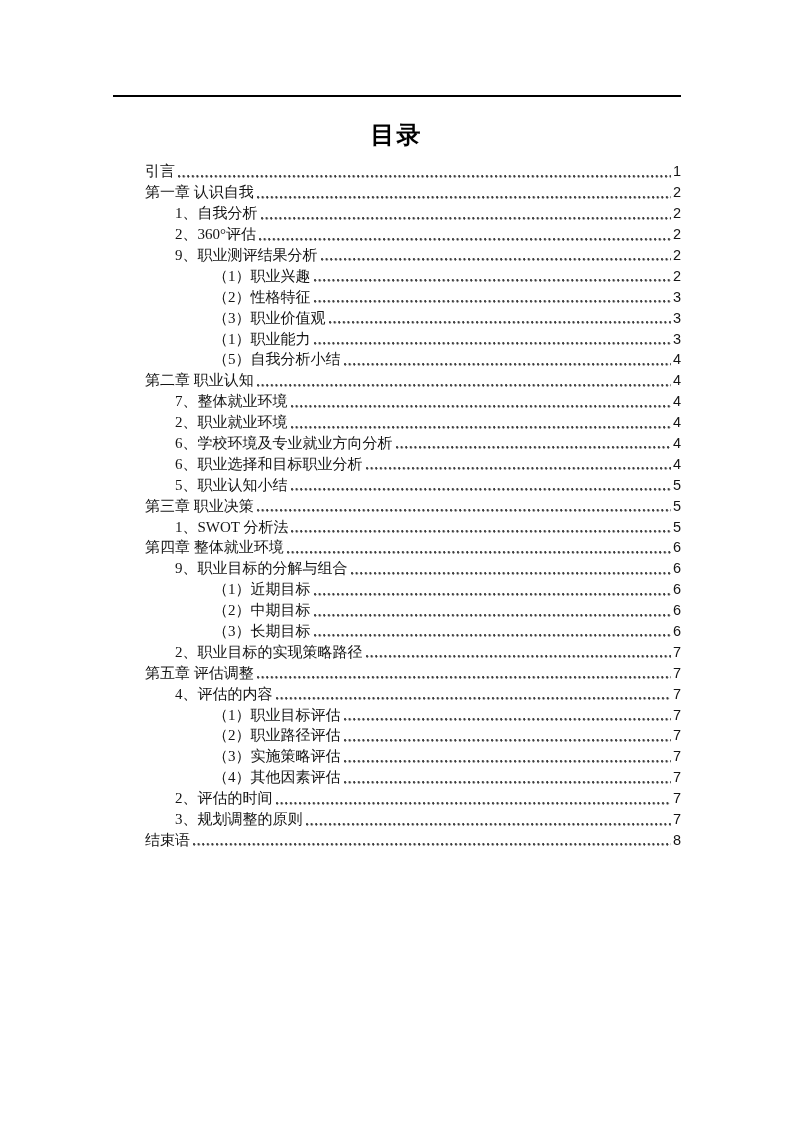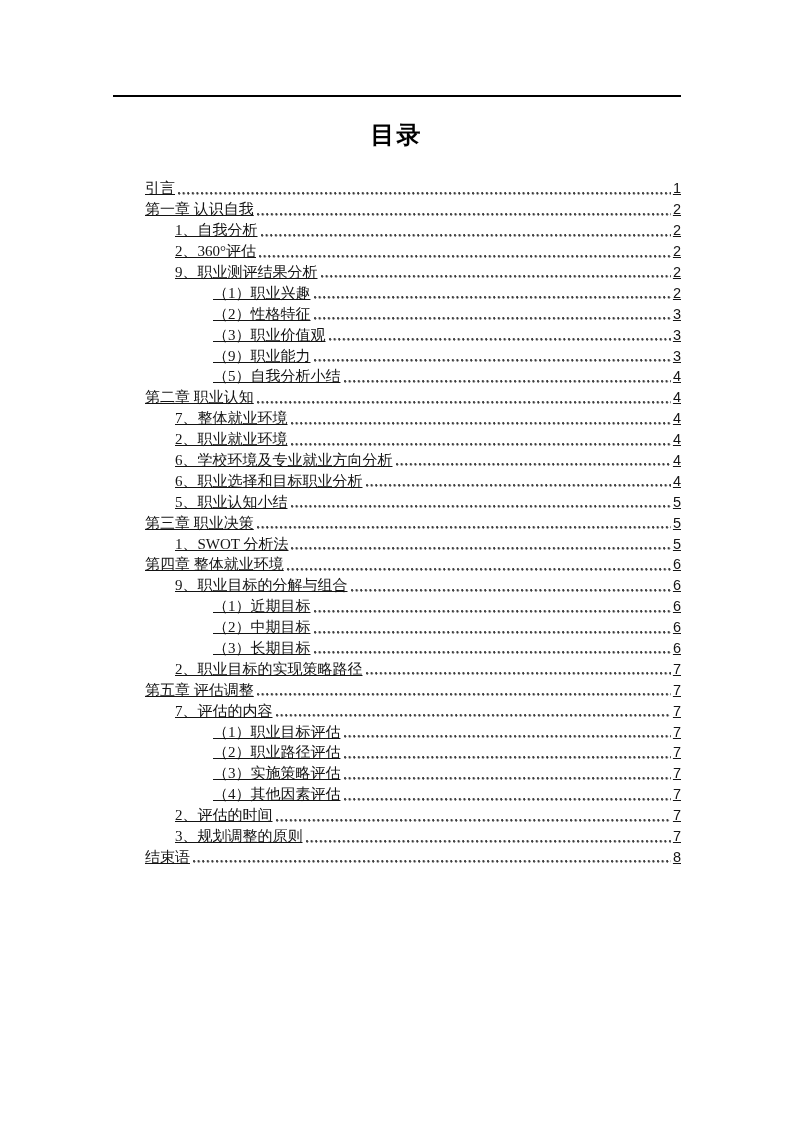--- a/index.html
+++ b/index.html
@@ -35,23 +35,22 @@
     font-family: "Liberation Sans", "DejaVu Sans", sans-serif;
     font-size: 24px;
     line-height: 30px;
     font-weight: 700;
     color: #000000;
     letter-spacing: 2px;
   }
   .toc {
     position: absolute;
     left: 113px;
-    top: 154px;
+    top: 137px;
     width: 568px;
-    text-decoration: underline;
   }
   .toc-row {
     display: flex;
     align-items: flex-end;
     height: 20.9px;
     font-size: 15px;
     line-height: 20.5px;
     white-space: nowrap;
   }
   .toc-row .label {
@@ -126,21 +125,21 @@
     <span class="label">（2）性格特征</span>
     <span class="dots"></span>
     <span class="pagenum">3</span>
   </div>
       <div class="toc-row lv2">
     <span class="label">（3）职业价值观</span>
     <span class="dots"></span>
     <span class="pagenum">3</span>
   </div>
       <div class="toc-row lv2">
-    <span class="label">（9）职业能力</span>
+    <span class="label">（1）职业能力</span>
     <span class="dots"></span>
     <span class="pagenum">3</span>
   </div>
       <div class="toc-row lv2">
     <span class="label">（5）自我分析小结</span>
     <span class="dots"></span>
     <span class="pagenum">4</span>
   </div>
       <div class="toc-row lv0">
     <span class="label">第二章 职业认知</span>
@@ -211,21 +210,21 @@
     <span class="label">2、职业目标的实现策略路径</span>
     <span class="dots"></span>
     <span class="pagenum">7</span>
   </div>
       <div class="toc-row lv0">
     <span class="label">第五章 评估调整</span>
     <span class="dots"></span>
     <span class="pagenum">7</span>
   </div>
       <div class="toc-row lv1">
-    <span class="label">7、评估的内容</span>
+    <span class="label">4、评估的内容</span>
     <span class="dots"></span>
     <span class="pagenum">7</span>
   </div>
       <div class="toc-row lv2">
     <span class="label">（1）职业目标评估</span>
     <span class="dots"></span>
     <span class="pagenum">7</span>
   </div>
       <div class="toc-row lv2">
     <span class="label">（2）职业路径评估</span>

